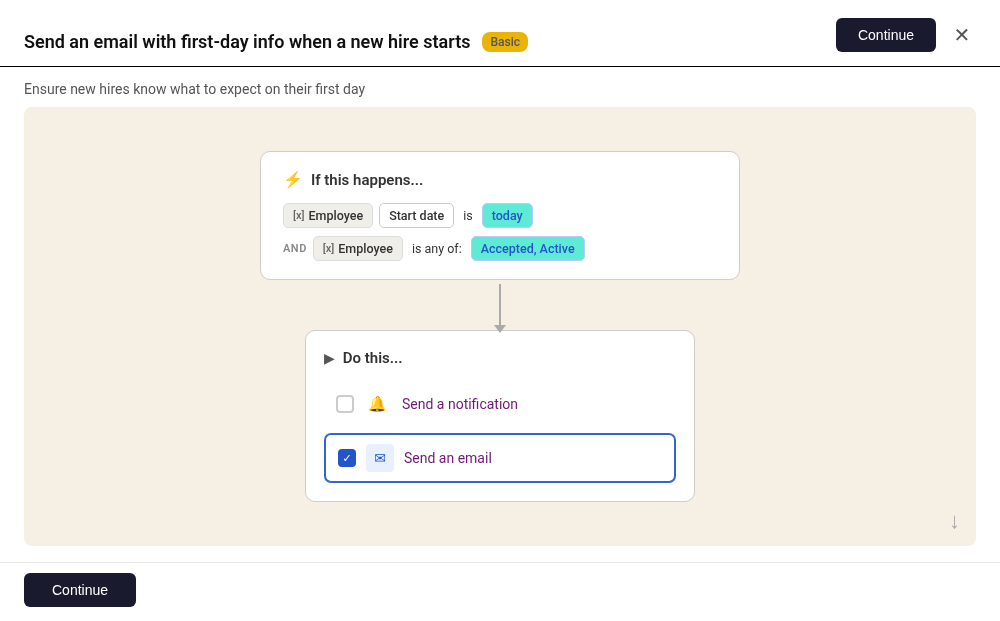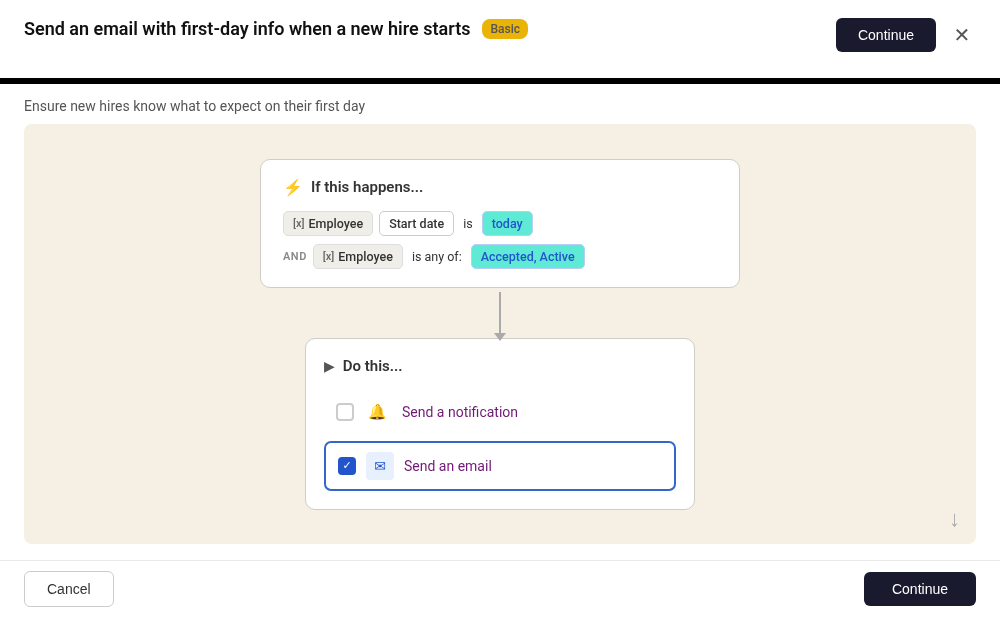--- a/index.html
+++ b/index.html
@@ -10,24 +10,24 @@
       height: 621px;
       overflow: hidden;
       position: relative;
       display: flex;
       flex-direction: column;
     }
 
     
     .header {
       display: flex;
-      align-items: flex-start;
+      align-items: flex-end;
       justify-content: space-between;
-      padding: 18px 24px 26px 24px;
-      border-bottom: 6px solid #000000;
+      padding: 18px 24px 14px 24px;
+      border-bottom: 1px solid #000000;
     }
     .header-left {
       display: flex;
       align-items: center;
       gap: 12px;
     }
     .header-title {
       font-size: 18px;
       font-weight: 600;
       color: #111;
@@ -387,15 +387,14 @@
 
       </div>
     </div>
 
   </div>
 
   <div class="bottom-arrow">↓</div>
 </div>
 
 <div class="footer">
-  <button class="cancel-btn">Cancel</button>
   <button class="continue-btn">Continue</button>
 </div>
 
 </body></html>

